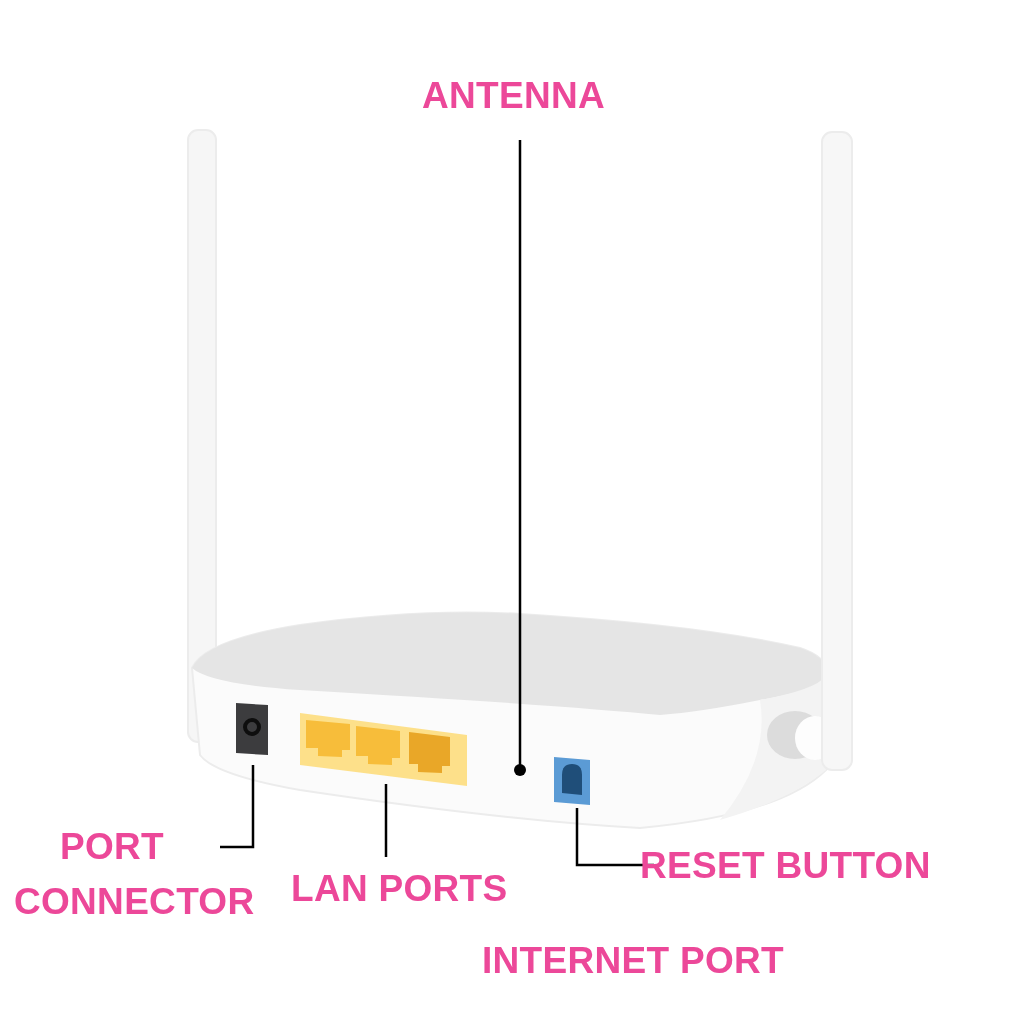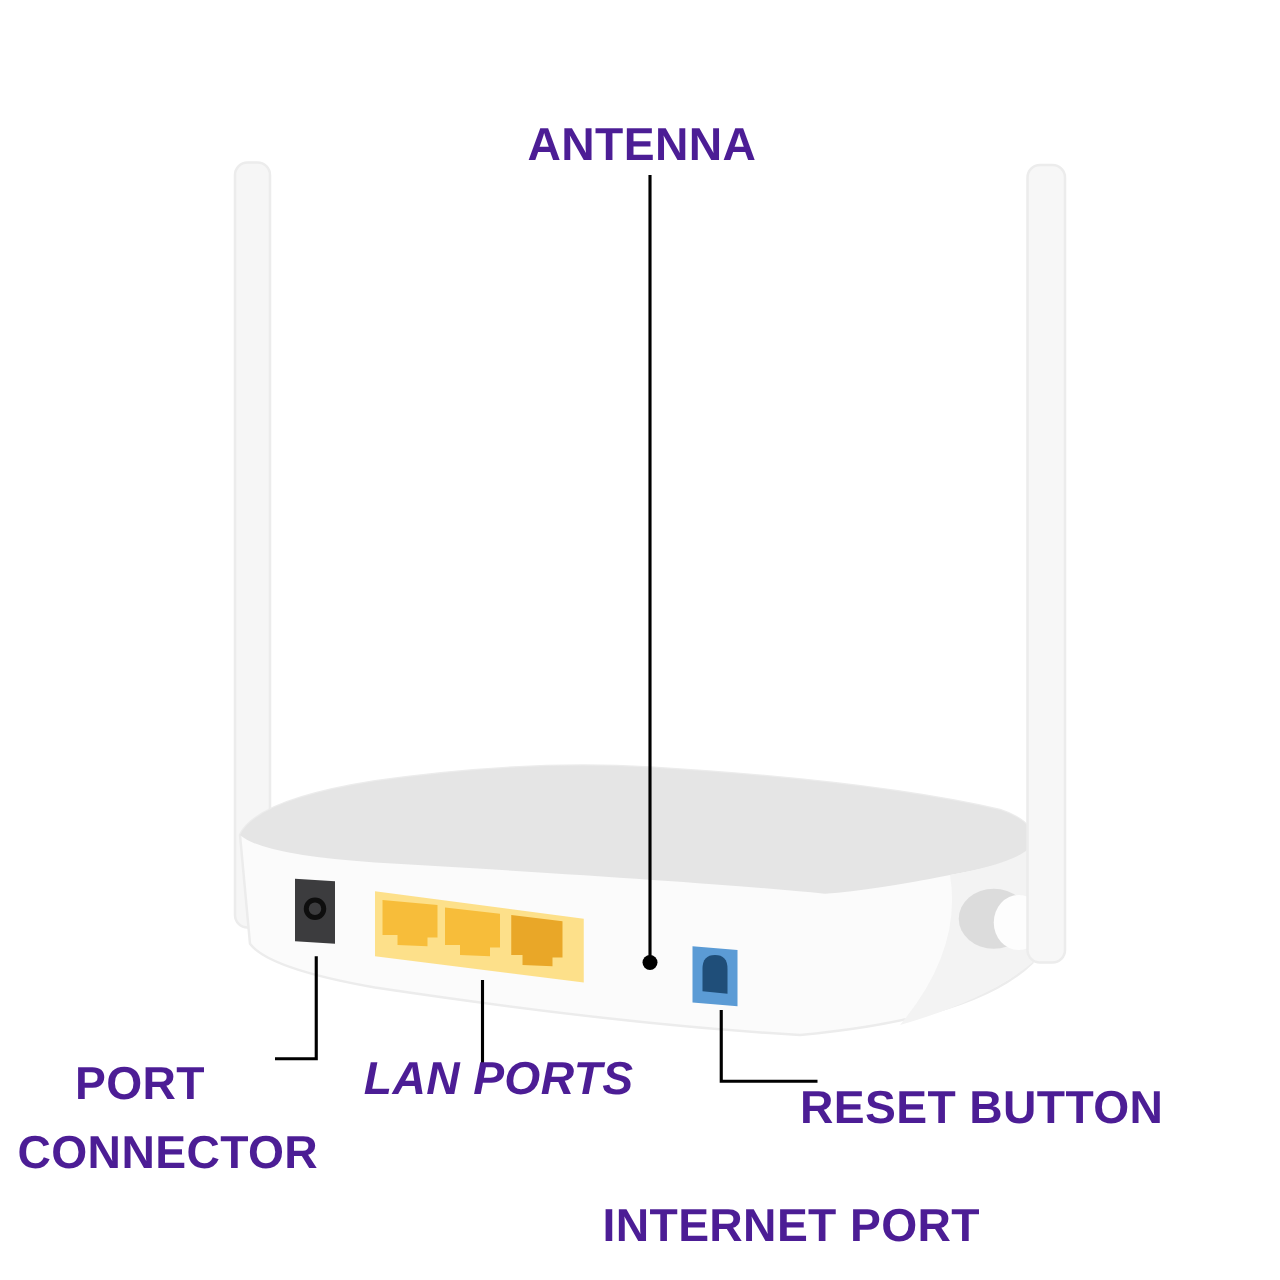--- a/index.html
+++ b/index.html
@@ -1,21 +1,21 @@
 <!DOCTYPE html>
 <html><head>
 <meta charset="utf-8">
 <style>
   html, body { margin: 0; padding: 0; background: #ffffff; }
   body { width: 1024px; height: 1024px; position: relative; overflow: hidden;
          font-family: "Liberation Sans", sans-serif; }
   #diagram { position: absolute; left: 0; top: 0; }
   .label { position: absolute; font-family: "Liberation Sans", sans-serif;
-           font-weight: bold; font-size: 37px; color: #4c1d95; white-space: nowrap;
-           letter-spacing: 0.3px; line-height: 1; margin-top: 20px; }
+           font-weight: bold; font-size: 37px; color: #ec4899; white-space: nowrap;
+           letter-spacing: 0.3px; line-height: 1; }
 </style>
 </head>
 <body>
 
 <svg id="diagram" width="1024" height="1024" viewBox="0 0 1024 1024">
 
   <g>
     <rect x="188" y="130" width="28" height="612" rx="10" fill="#f6f6f6" stroke="#ececec" stroke-width="2"></rect>
   </g>
 
@@ -64,15 +64,15 @@
     <circle cx="520" cy="770" r="6" fill="#000" stroke="none"></circle>
     <polyline points="253,765 253,847 220,847"></polyline>
     <line x1="386" y1="784" x2="386" y2="857"></line>
     <polyline points="577,808 577,865 654,865"></polyline>
   </g>
 </svg>
 
 <div class="label" style="left:422px; top:77px;">ANTENNA</div>
 <div class="label" style="left:60px; top:828px;">PORT</div>
 <div class="label" style="left:14px; top:883px;text-align:center;">CONNECTOR</div>
-<div class="label" style="left:291px; top:824px;font-style:italic;">LAN PORTS</div>
+<div class="label" style="left:291px; top:870px;">LAN PORTS</div>
 <div class="label" style="left:640px; top:847px;">RESET BUTTON</div>
 <div class="label" style="left:482px; top:942px;">INTERNET PORT</div>
 
 </body></html>

